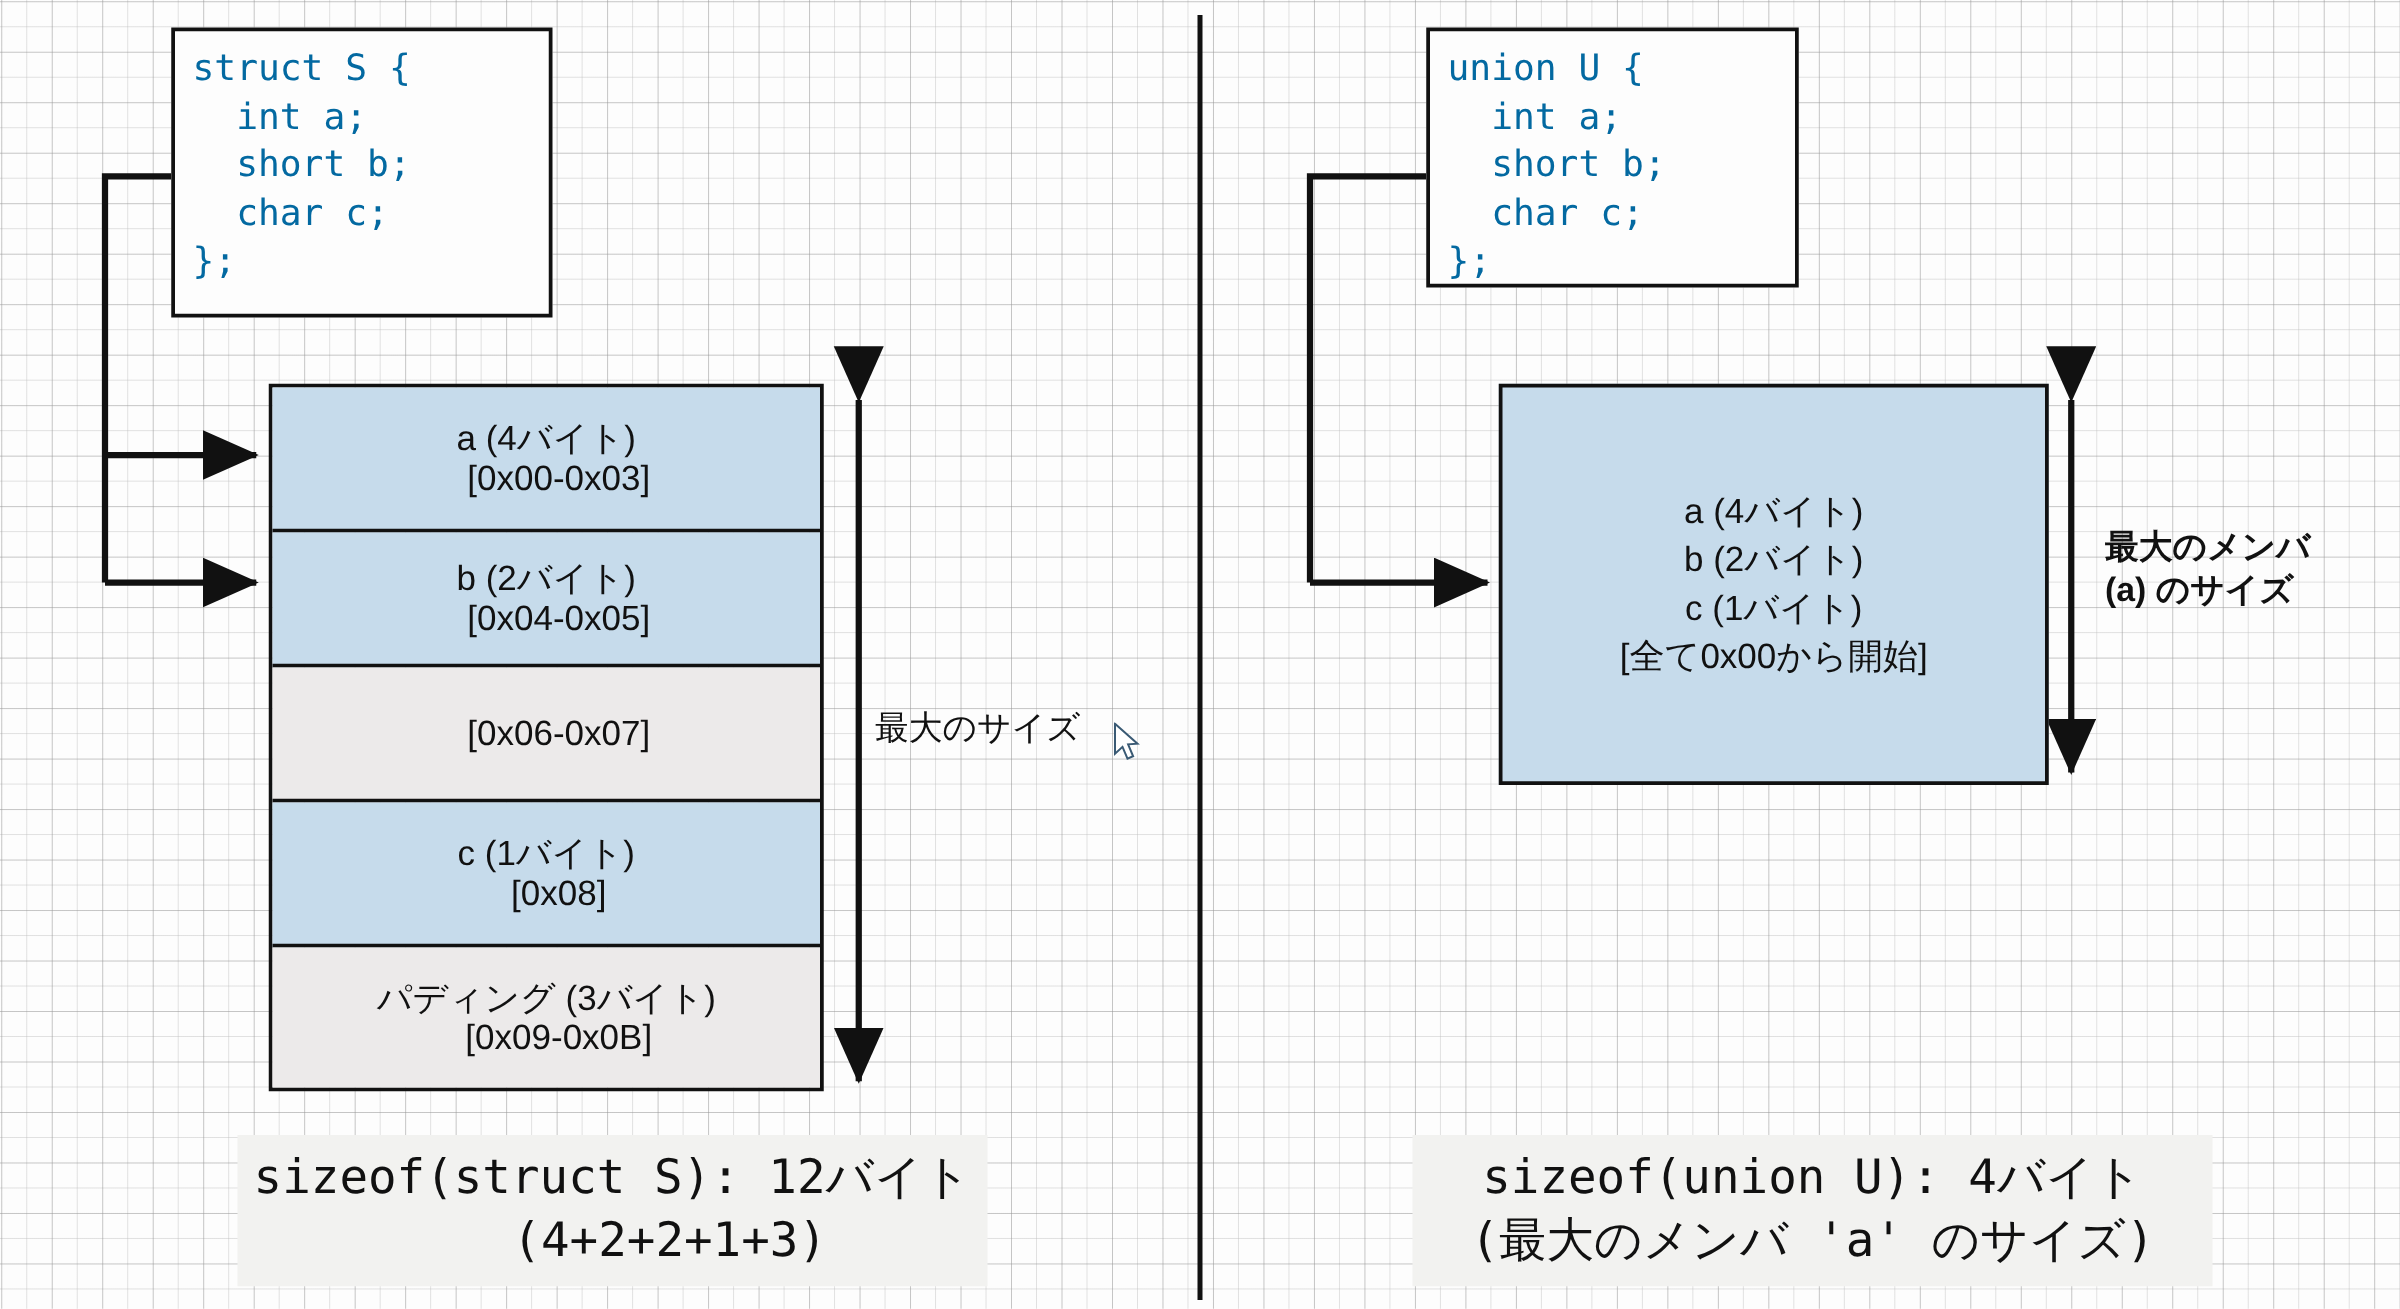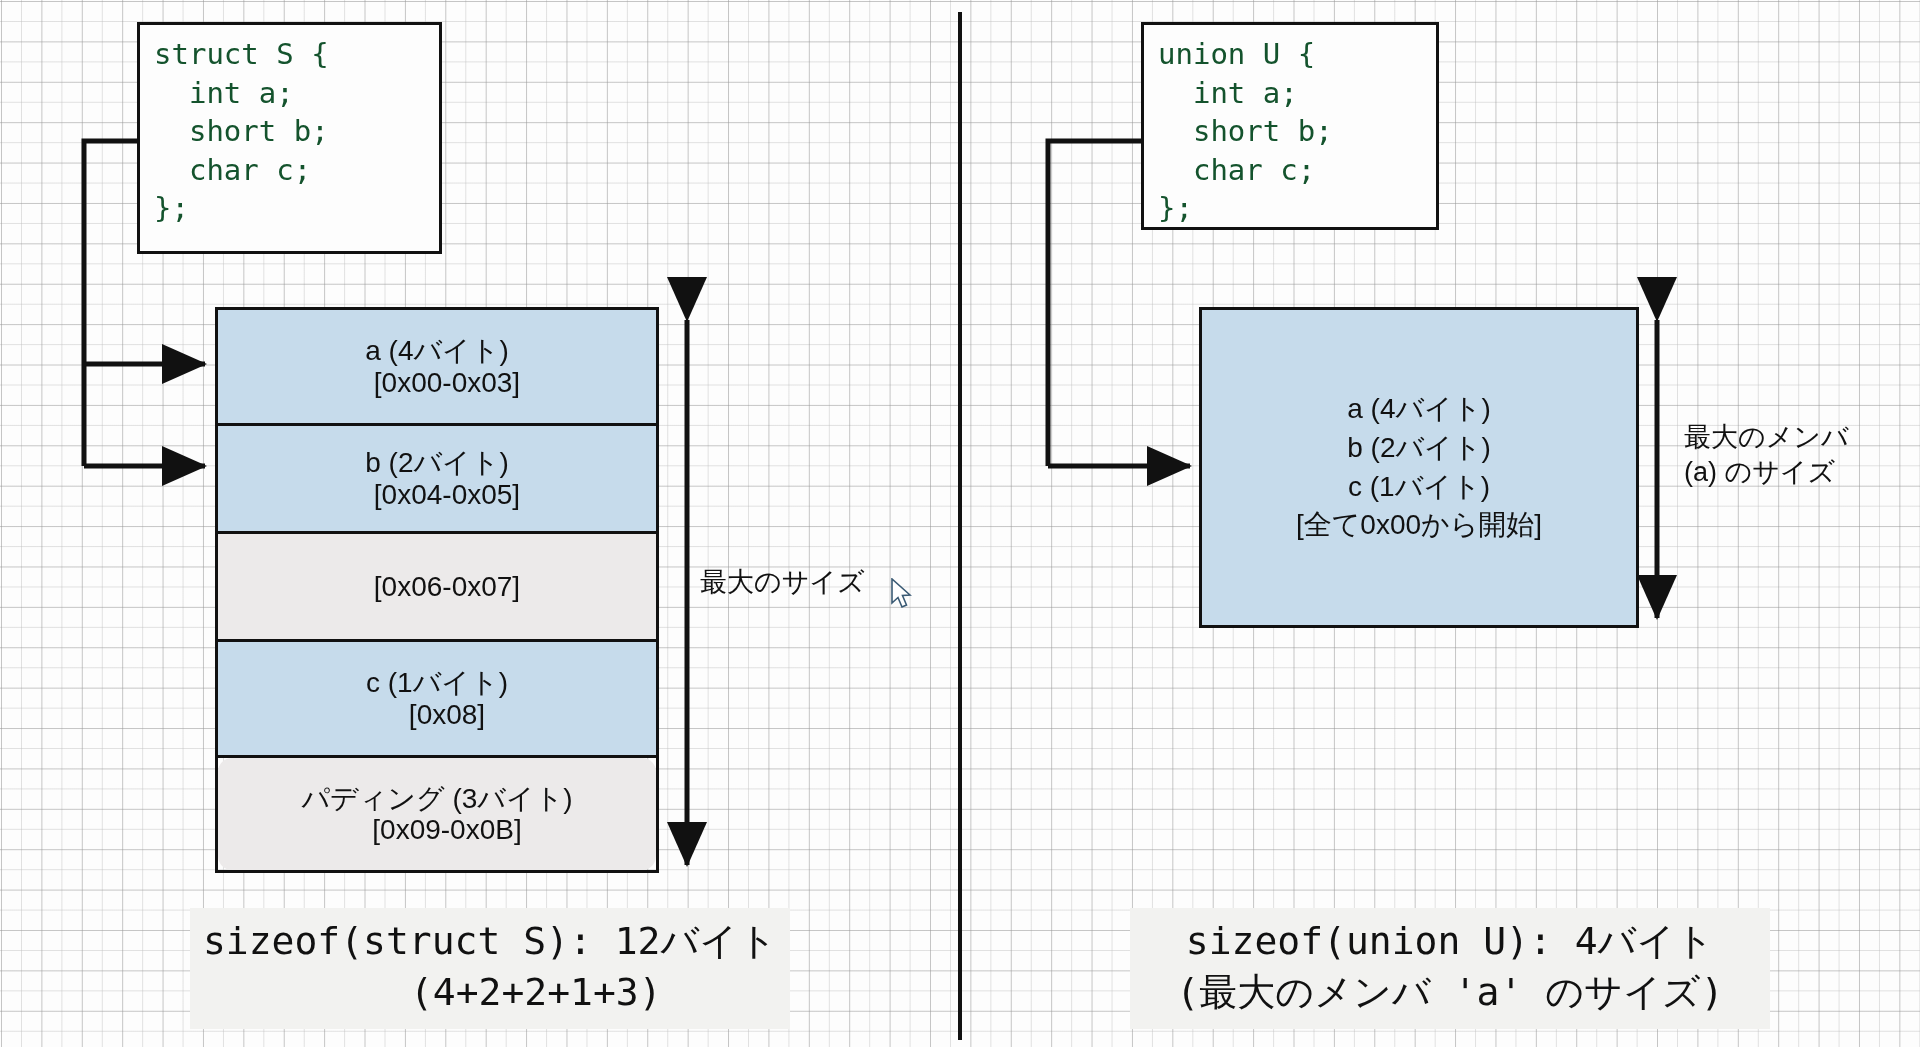--- a/index.html
+++ b/index.html
@@ -29,21 +29,21 @@
   .abs { position: absolute; }
 
   
   .code-box {
     background: #fdfdfd;
     border: 3px solid #111;
     box-sizing: border-box;
     font-family: "DejaVu Sans Mono", "Liberation Mono", monospace;
     font-size: 29px;
     line-height: 1.33;
-    color: #14532d;
+    color: #0369a1;
     white-space: pre;
     padding: 10px 0 6px 14px;
     letter-spacing: 0px;
   }
 
   
   .mem-wrap {
     box-sizing: border-box;
     border: 3px solid #111;
   }
@@ -149,21 +149,21 @@
 
     <div class="mem-row" style="height:108px; background:#eceaea;">
       <span class="l2">[0x06-0x07]</span>
     </div>
 
     <div class="mem-row" style="height:116px; background:#c6dbeb;">
       <span class="l1">c (1バイト)</span>
       <span class="l2">[0x08]</span>
     </div>
 
-    <div class="mem-row" style="height:112px; background:#eceaea;border-radius:14px;">
+    <div class="mem-row" style="height:112px; background:#eceaea;">
       <span class="l1">パディング (3バイト)</span>
       <span class="l2">[0x09-0x0B]</span>
     </div>
   </div>
 
   <div class="abs side-label" style="left:700px; top:565px;font-family:Liberation Serif, serif;">最大のサイズ</div>
 
   <div class="abs caption" style="left:190px; top:908px; width:600px; padding:8px 0 10px 0;">sizeof(struct S): 12バイト
     (4+2+2+1+3)</div>
 
@@ -173,21 +173,21 @@
   char c;
 };</div>
 
   <div class="abs union-box" style="left:1199px; top:307px; width:440px; height:321px;">
     <span>a (4バイト)</span>
     <span>b (2バイト)</span>
     <span>c (1バイト)</span>
     <span>[全て0x00から開始]</span>
   </div>
 
-  <div class="abs side-label" style="left:1684px; top:420px;">最大のメンバ
+  <div class="abs side-label" style="left:1684px; top:420px;font-weight:bold;">最大のメンバ
 (a) のサイズ</div>
 
   <div class="abs caption" style="left:1130px; top:908px; width:640px; padding:8px 0 10px 0;">sizeof(union U): 4バイト
 (最大のメンバ 'a' のサイズ)</div>
 
   <svg class="abs" style="left:890px; top:578px; width:28px; height:34px;" viewBox="0 0 28 34">
     <path d="M2,1 L2,25 L8,19.5 L12,29 L16.5,27 L12.5,17.5 L20,17 Z" fill="#ffffff" stroke="#3a5a74" stroke-width="1.6"></path>
   </svg>
 
 </div>

